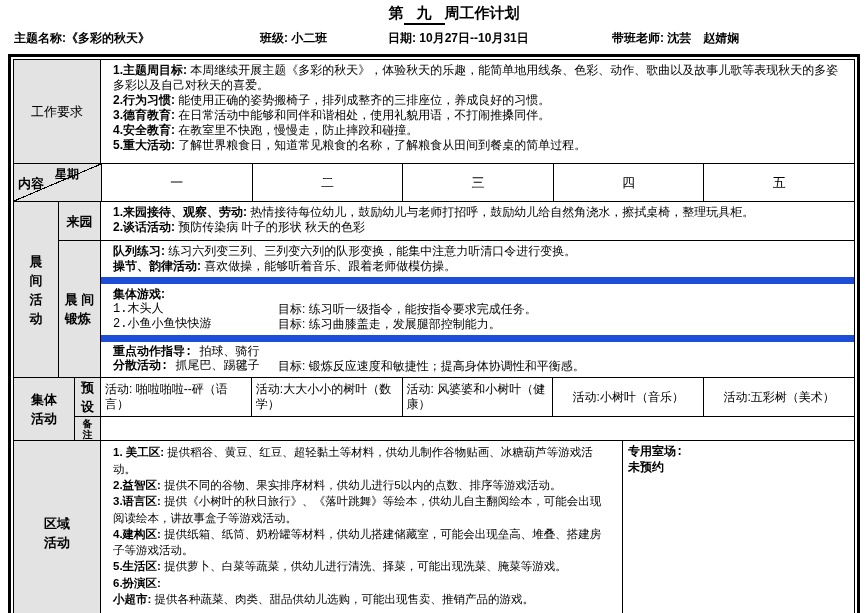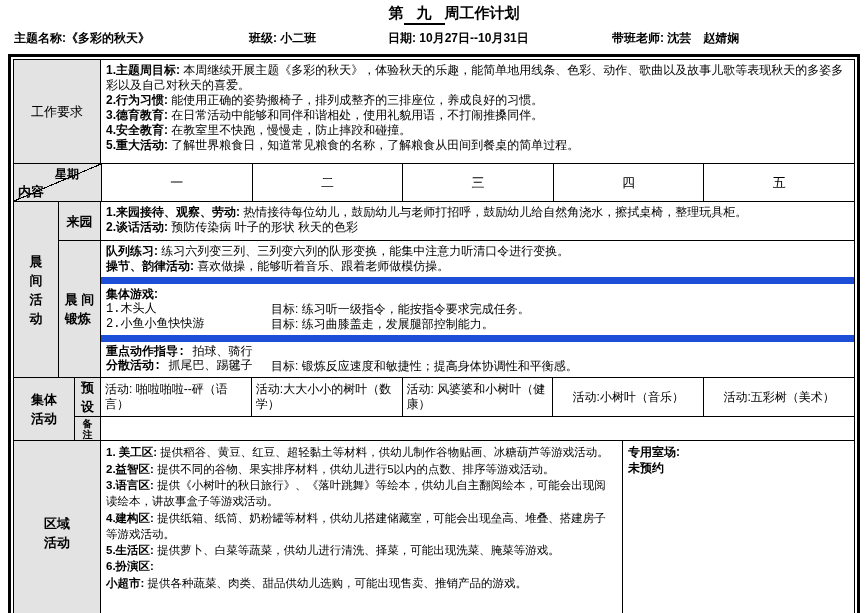--- a/index.html
+++ b/index.html
@@ -7,48 +7,48 @@
     font-family: "Liberation Sans", "DejaVu Sans", sans-serif; }
   body { height: 613px; overflow: hidden; }
 
   .doc-header { padding-top: 4px; }
   .title { text-align: center; font-size: 15px; font-weight: 700; height: 22px; padding-left: 40px; }
   .blank { display: inline-block; min-width: 30px; padding: 0 13px;
            border-bottom: 2px solid #000; text-align: center; }
   .info-line { position: relative; height: 28px; font-size: 12px; font-weight: 700; }
   .info { position: absolute; top: 4px; white-space: nowrap; }
   .info-theme   { left: 14px; }
-  .info-class   { left: 249px; }
+  .info-class   { left: 260px; }
   .info-date    { left: 388px; }
   .info-teacher { left: 612px; }
 
   .tbl { margin: 0 8px; border: 3px solid #000; padding: 2px; }
   .tbl-inner { border: 1px solid #000; }
 
   .row { display: flex; align-items: stretch; }
   .row + .row { border-top: 1px solid #000; }
 
   .lbl { background: #e3e3e3; border-right: 1px solid #000; flex: 0 0 auto;
          display: flex; align-items: center; justify-content: center;
          font-weight: 700; font-size: 13px;
          white-space: pre-line; line-height: 19px; }
   .lbl-plain { font-weight: 400; }
   .w87 { width: 87px; } .w45 { width: 45px; } .w42 { width: 42px; }
   .w61 { width: 61px; } .w26 { width: 26px; }
 
-  .content { flex: 1 1 auto; padding: 3px 5px; font-size: 12px; }
+  .content { flex: 1 1 auto; padding: 3px 12px; font-size: 12px; }
   .line { line-height: 14.9px; }
   b { font-weight: 700; }
 
   
   .row-week { min-height: 38px; }
   .corner { width: 87px; position: relative; background:
       linear-gradient(to bottom right, transparent 49.2%, #000 49.2%, #000 50.8%, transparent 50.8%) #e3e3e3; }
   .corner .c-top    { position: absolute; top: 2px; right: 22px; font-weight: 700; font-size: 12px; }
-  .corner .c-bottom { position: absolute; bottom: 0; left: 4px; font-weight: 700; font-size: 13px; }
+  .corner .c-bottom { position: absolute; bottom: 8px; left: 4px; font-weight: 700; font-size: 13px; }
   .day { flex: 1 1 0; border-left: 1px solid #000; display: flex;
          align-items: center; justify-content: center; font-size: 13px; }
 
   .vcol { flex: 1 1 auto; display: flex; flex-direction: column; }
   .msub { display: flex; align-items: stretch; }
   .msub + .msub { border-top: 1px solid #000; }
   .xrow + .xrow { border-top: 7px solid #1d4ed8; }
 
   .goalrow { display: flex; }
   .goalrow .gleft { width: 165px; flex: 0 0 auto; font-family: Liberation Mono, monospace; }
@@ -68,21 +68,21 @@
            display: flex; align-items: center; }
   .pcell + .pcell { border-left: 1px solid #000; }
   .pcell.centered { justify-content: center; text-align: center; }
   .lbl-small { font-size: 10px; line-height: 11px; }
   .note-cell { flex: 1 1 auto; }
 
   .region-content { font-size: 11.5px; }
   .region-content .line { line-height: 16.3px; }
   .special-room { width: 232px; flex: 0 0 auto; border-left: 1px solid #000;
                   padding: 3px 5px; font-weight: 700; font-size: 12px; }
-  .special-room .line { line-height: 16px; }
+  .special-room .line { line-height: 16px; font-family: Liberation Mono, monospace; }
 </style>
 </head>
 <body>
 
 <div class="doc-header">
   <div class="title">
     <span>第</span><span class="blank">九</span><span>周工作计划</span>
   </div>
   <div class="info-line">
     <span class="info info-theme"><span>主题名称:</span><span>《多彩的秋天》</span></span>

